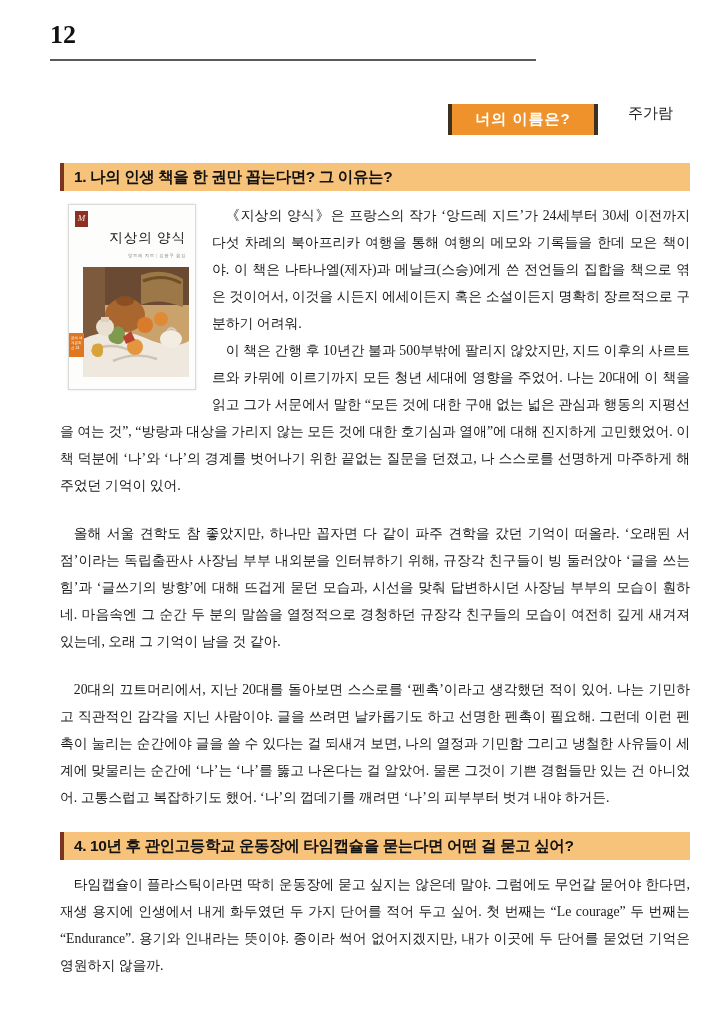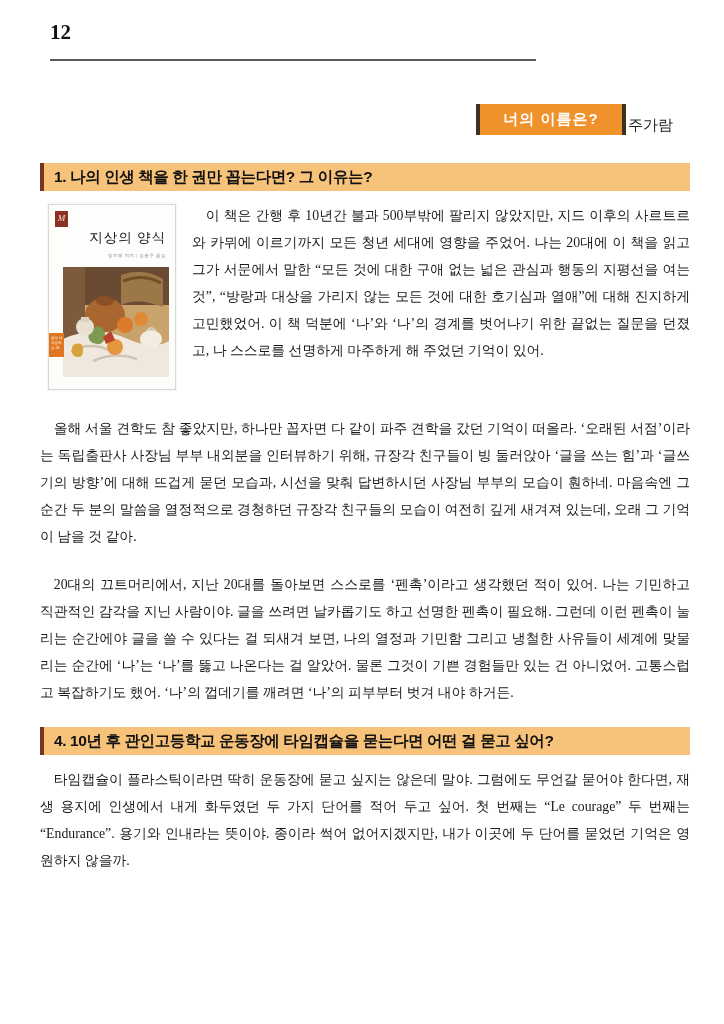--- a/index.html
+++ b/index.html
@@ -7,48 +7,48 @@
   body {
     width: 724px; height: 1024px;
     position: relative;
     font-family: "Liberation Serif", "DejaVu Serif", serif;
     color: #1c1c1c;
     overflow: hidden;
   }
   .page-number {
     position: absolute; left: 50px; top: 20px;
     font-family: "Liberation Serif", serif;
-    font-weight: bold; font-size: 21px; color: #111;
+    font-weight: bold; font-size: 26px; color: #111;
   }
   .header-rule {
     position: absolute; left: 50px; top: 59px;
     width: 486px; height: 2px; background: #5a5a5a;
   }
   .badge-row {
     position: absolute; top: 104px; right: 36px;
-    display: flex; align-items: flex-end; gap: 2px; padding-left: 36px;
+    display: flex; align-items: flex-start; gap: 30px; padding-left: 36px;
   }
   .name-badge {
     background: #F0922B;
     border-left: 4px solid #3d3222;
     border-right: 4px solid #3d3222;
     width: 150px; height: 31px;
     display: flex; align-items: center; justify-content: center;
     color: #ffffff;
     font-family: "Liberation Sans", "DejaVu Sans", sans-serif;
     font-weight: bold; font-size: 15px; letter-spacing: 1px;
   }
   .interviewee {
     font-family: Liberation Serif, serif;
     font-size: 15px; color: #222; width: 60px;
   }
   .content {
     position: absolute; left: 40px; top: 163px; width: 650px;
   }
-  .section { margin-bottom: 21px; }
+  .section { margin-bottom: 21px; margin-left: 20px; }
   .section-heading {
     background: #F7C279;
     border-left: 4px solid #7C3420;
     min-height: 28px;
     display: flex; align-items: center;
     padding: 3px 10px 3px 10px;
     font-family: "Liberation Sans", "DejaVu Sans", sans-serif;
     font-weight: bold; font-size: 15.5px; color: #121212;
     letter-spacing: -0.4px;
     margin-bottom: 11px;
@@ -135,20 +135,21 @@
           <circle cx="52" cy="80" r="8" fill="#e3963d"></circle>
           <ellipse cx="88" cy="72" rx="11" ry="9" fill="#f2ece2"></ellipse>
           <path d="M84 64 q4 -6 9 0" stroke="#d9cfbf" stroke-width="2" fill="none"></path>
           <circle cx="22" cy="60" r="9" fill="#e9e0d2"></circle>
           <rect x="18" y="50" width="8" height="5" fill="#ddd2c0"></rect>
           <path d="M10 78 q-4 10 4 12 q7 1 6 -9 q-1 -7 -10 -3z" fill="#d7a43c"></path>
           <path d="M40 70 l8 -6 l4 9 l-9 4 z" fill="#b8422c"></path>
         </svg>
         <div class="book-series-tag">문예 세계문학선 24</div>
       </div>
+      <p>《지상의 양식》은 프랑스의 작가 ‘앙드레 지드’가 24세부터 30세 이전까지 다섯 차례의 북아프리카 여행을 통해 여행의 메모와 기록들을 한데 모은 책이야. 이 책은 나타나엘(제자)과 메날크(스승)에게 쓴 전언들의 집합을 책으로 엮은 것이어서, 이것을 시든지 에세이든지 혹은 소설이든지 명확히 장르적으로 구분하기 어려워.</p>
       <p>이 책은 간행 후 10년간 불과 500부밖에 팔리지 않았지만, 지드 이후의 사르트르와 카뮈에 이르기까지 모든 청년 세대에 영향을 주었어. 나는 20대에 이 책을 읽고 그가 서문에서 말한 “모든 것에 대한 구애 없는 넓은 관심과 행동의 지평선을 여는 것”, “방랑과 대상을 가리지 않는 모든 것에 대한 호기심과 열애”에 대해 진지하게 고민했었어. 이 책 덕분에 ‘나’와 ‘나’의 경계를 벗어나기 위한 끝없는 질문을 던졌고, 나 스스로를 선명하게 마주하게 해 주었던 기억이 있어.</p>
     </div>
   </div>
 
   <div class="section">
     <div class="section-body">
       <p>올해 서울 견학도 참 좋았지만, 하나만 꼽자면 다 같이 파주 견학을 갔던 기억이 떠올라. ‘오래된 서점’이라는 독립출판사 사장님 부부 내외분을 인터뷰하기 위해, 규장각 친구들이 빙 둘러앉아 ‘글을 쓰는 힘’과 ‘글쓰기의 방향’에 대해 뜨겁게 묻던 모습과, 시선을 맞춰 답변하시던 사장님 부부의 모습이 훤하네. 마음속엔 그 순간 두 분의 말씀을 열정적으로 경청하던 규장각 친구들의 모습이 여전히 깊게 새겨져 있는데, 오래 그 기억이 남을 것 같아.</p>
     </div>
   </div>
 

